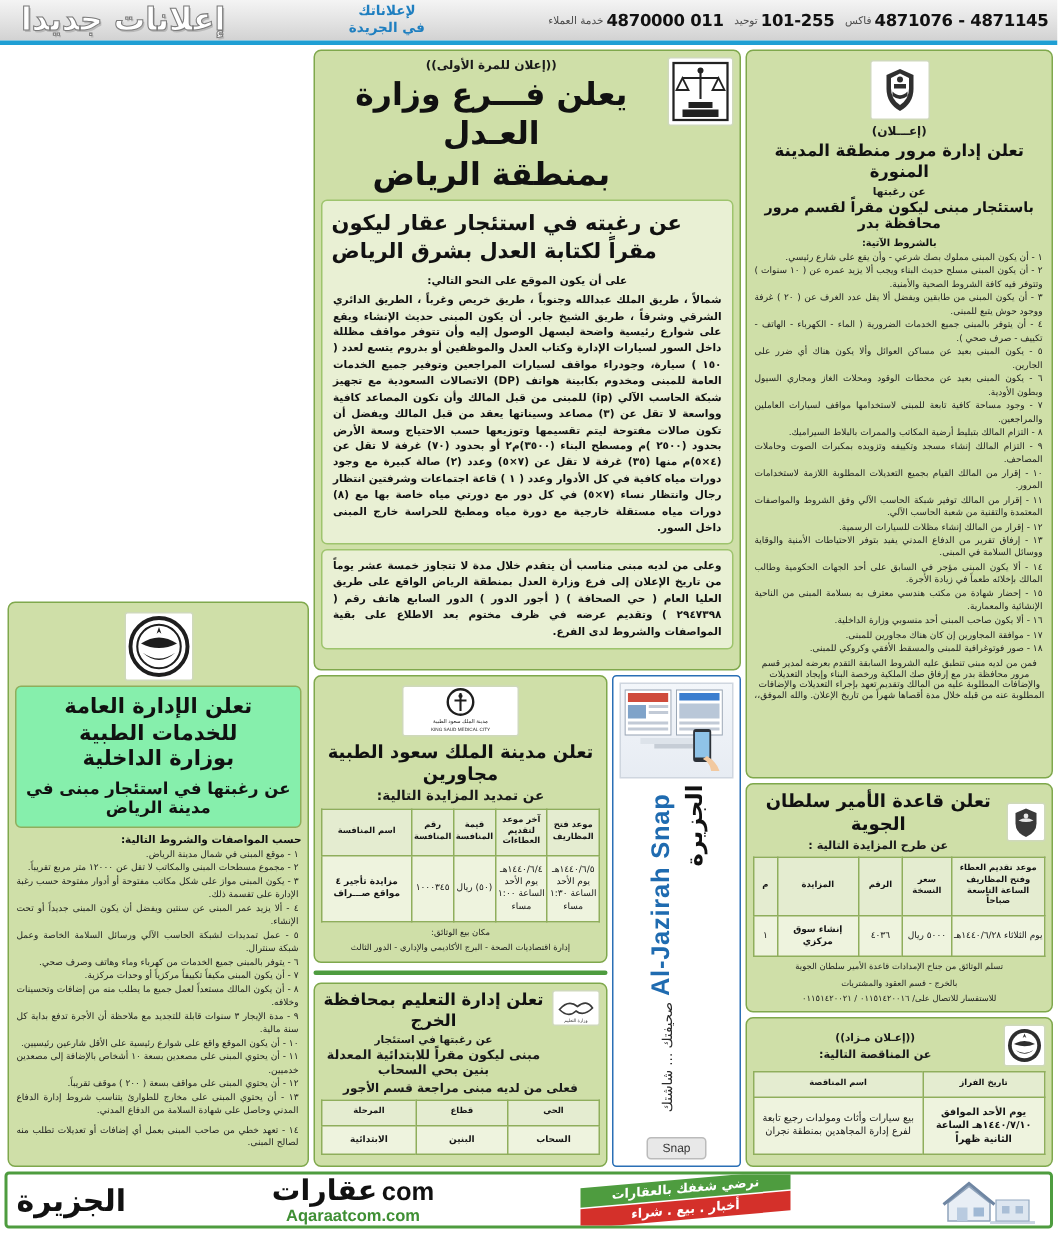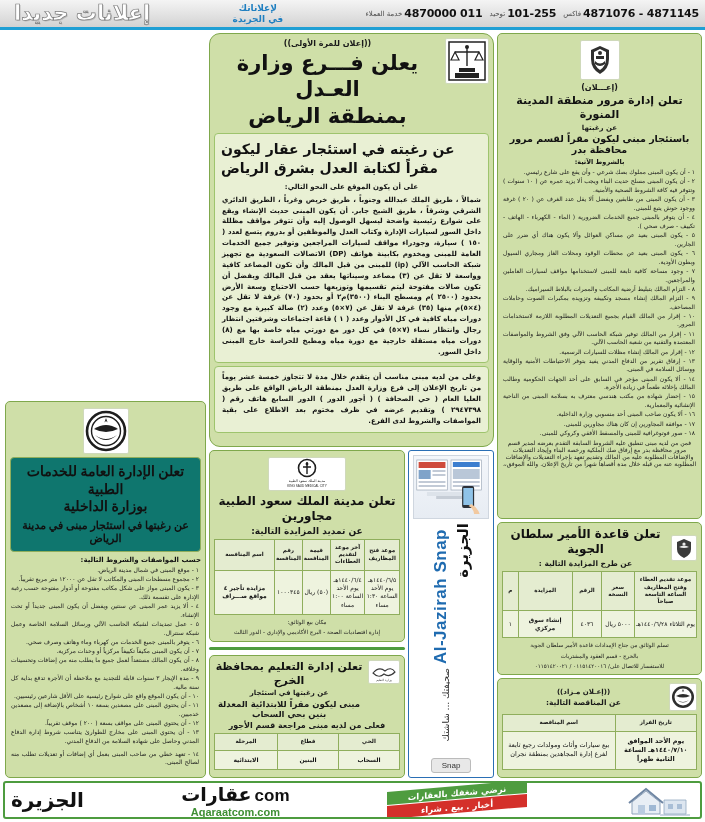--- a/index.html
+++ b/index.html
@@ -273,21 +273,21 @@
                 <td class="bold" style="font-size:6.5px;">يوم الأحد الموافق ١٤٤٠/٧/١٠هـ الساعة الثانية ظهراً</td>
                 <td style="font-size:6.5px;">بيع سيارات وأثاث ومولدات رجيع تابعة لفرع إدارة المجاهدين بمنطقة نجران</td>
               </tr>
             </tbody>
           </table>
         </div>
       </div>
 
       <div class="col-mid">
 
-        <div class="ad" style="height:460px;border-radius:11px;">
+        <div class="ad" style="height:460px;">
           <div style="display:flex; align-items:flex-start; gap:4px;">
             <div class="logo-box" style="width:44px;height:46px;margin:0;">
               <svg width="40" height="42" viewBox="0 0 40 42">
                 <rect x="2" y="2" width="36" height="38" fill="#fff" stroke="#222" stroke-width="1.5"></rect>
                 <path d="M20 8 v18" stroke="#222" stroke-width="1.4"></path>
                 <path d="M8 12 h24" stroke="#222" stroke-width="1.4"></path>
                 <path d="M8 12 L4 20 h8 z" fill="none" stroke="#222" stroke-width="1.2"></path>
                 <path d="M32 12 L28 20 h8 z" fill="none" stroke="#222" stroke-width="1.2"></path>
                 <circle cx="20" cy="7" r="2" fill="#222"></circle>
                 <path d="M12 28 h16 v4 h-16z" fill="#222"></path>
@@ -429,21 +429,21 @@
         <div class="ad" style="flex:1;">
           <div class="logo-box" style="width:46px;height:46px;">
             <svg width="42" height="42" viewBox="0 0 42 42">
               <circle cx="21" cy="21" r="19" fill="none" stroke="#1e1e1e" stroke-width="2.6"></circle>
               <circle cx="21" cy="21" r="14.5" fill="none" stroke="#1e1e1e" stroke-width="1.4"></circle>
               <path d="M9 19 q12 -8 24 0 q-12 6 -24 0z" fill="#1e1e1e"></path>
               <path d="M21 8 l1.6 4.5 -1.6 -1.4 -1.6 1.4z" fill="#1e1e1e"></path>
               <path d="M10 25 q11 8 22 0 q-11 10 -22 0z" fill="#1e1e1e"></path>
             </svg>
           </div>
-          <div class="ad-inner" style="background:#0f766e; border:1.2px solid #8fae5c; padding:5px 4px;font-family:Liberation Serif, serif;">
+          <div class="ad-inner" style="background:#86efac; border:1.2px solid #8fae5c; padding:5px 4px;">
             <div class="headline h-lg">تعلن الإدارة العامة للخدمات الطبية</div>
             <div class="headline h-lg">بوزارة الداخلية</div>
             <div class="headline h-md" style="margin-top:3px;">عن رغبتها في استئجار مبنى في مدينة الرياض</div>
           </div>
           <div class="cond-head" style="text-align:right; font-size:7px; margin-top:4px;">حسب المواصفات والشروط التالية:</div>
           <ul class="conds">
             <li>١ - موقع المبنى في شمال مدينة الرياض.</li>
             <li>٢ - مجموع مسطحات المبنى والمكاتب لا تقل عن ١٢٠٠٠ متر مربع تقريباً.</li>
             <li>٣ - يكون المبنى مواز على شكل مكاتب مفتوحة أو أدوار مفتوحة حسب رغبة الإدارة على تقسمة ذلك.</li>
             <li>٤ - ألا يزيد عمر المبنى عن سنتين ويفضل أن يكون المبنى جديداً أو تحت الإنشاء.</li>

